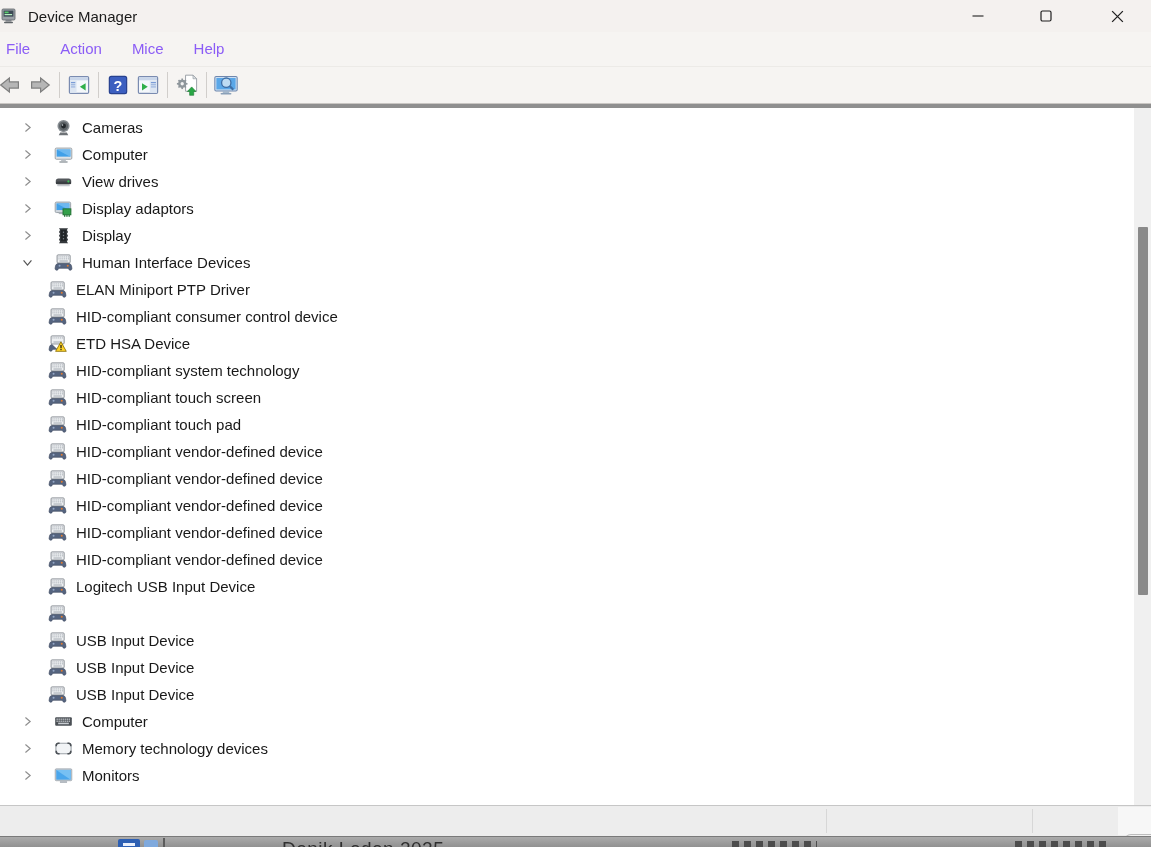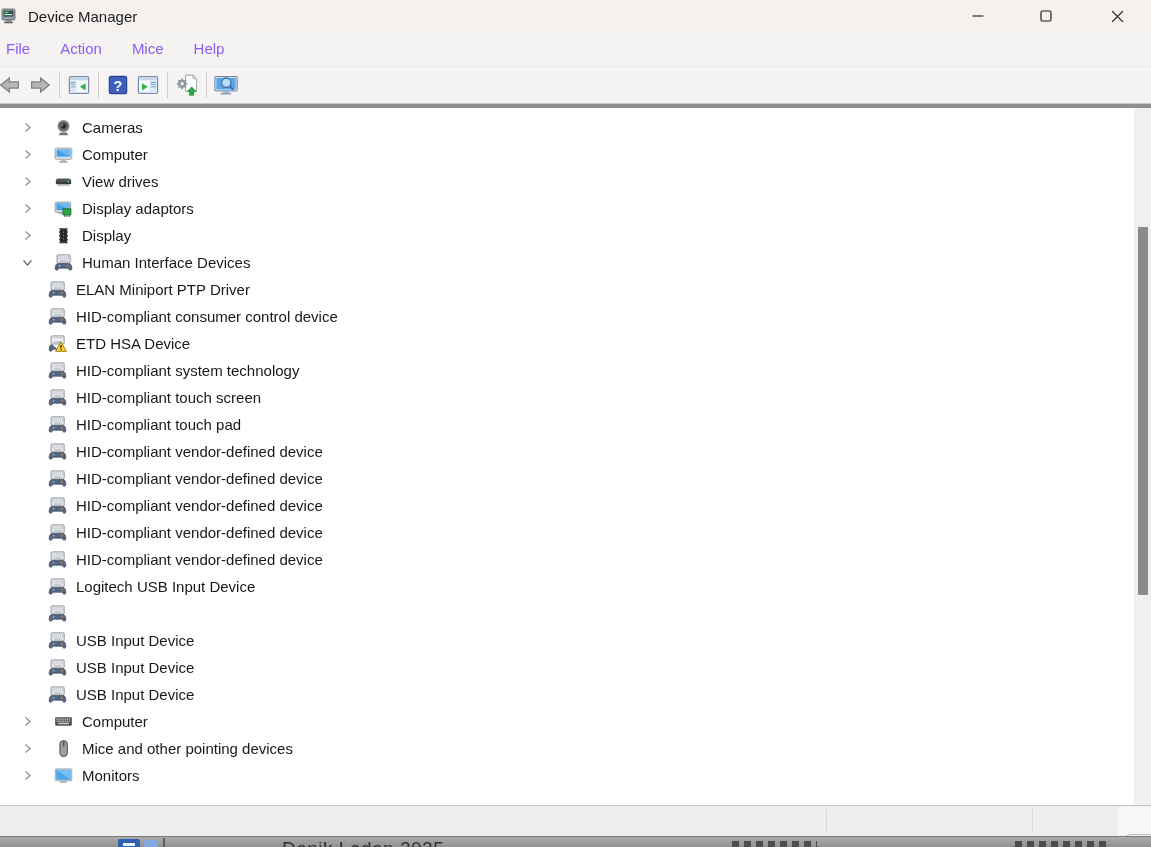--- a/index.html
+++ b/index.html
@@ -730,26 +730,28 @@
         <span class="tlabel">Computer</span>
       </div>
       <div class="tree-row depth0">
         <span class="chev">
           <svg viewBox="0 0 16 16" width="15" height="15">
             <path d="M5.8 3.8 10.8 8 5.8 12.2" fill="none" stroke="#8f8f8f" stroke-width="1.3"></path>
           </svg>
         </span>
         <span class="ticon">
           <svg viewBox="0 0 16 16">
-            <rect x="5" y="1.4" width="6.2" height="13.2" rx="3.1" fill="#9aa1a7" stroke="#4c5156" stroke-width=".9"></rect>
-            <line x1="8.1" y1="1.8" x2="8.1" y2="6.4" stroke="#4c5156" stroke-width=".9"></line>
-            <rect x="7.5" y="3" width="1.3" height="2.6" rx=".65" fill="#4c5156"></rect>
-          </svg>
-        </span>
-        <span class="tlabel">Mice and other pointing devices</span>
+            <rect x="1.6" y="3.6" width="12.8" height="8.8" rx="1.8" fill="#f2f4f6" stroke="#9aa1a7" stroke-width=".9"></rect>
+            <path d="M1.9 6.2V5.4c0-1 .8-1.8 1.8-1.8h1" fill="none" stroke="#4c5156" stroke-width="1.3"></path>
+            <path d="M14.1 6.2V5.4c0-1-.8-1.8-1.8-1.8h-1" fill="none" stroke="#4c5156" stroke-width="1.3"></path>
+            <path d="M1.9 9.8v.8c0 1 .8 1.8 1.8 1.8h1" fill="none" stroke="#4c5156" stroke-width="1.3"></path>
+            <path d="M14.1 9.8v.8c0 1-.8 1.8-1.8 1.8h-1" fill="none" stroke="#4c5156" stroke-width="1.3"></path>
+          </svg>
+        </span>
+        <span class="tlabel">Memory technology devices</span>
       </div>
       <div class="tree-row depth0">
         <span class="chev">
           <svg viewBox="0 0 16 16" width="15" height="15">
             <path d="M5.8 3.8 10.8 8 5.8 12.2" fill="none" stroke="#8f8f8f" stroke-width="1.3"></path>
           </svg>
         </span>
         <span class="ticon">
           <svg viewBox="0 0 16 16">
             <rect x="1" y="2.4" width="14" height="10" rx=".9" fill="#c2cad2" stroke="#98a0a8" stroke-width=".6"></rect>

